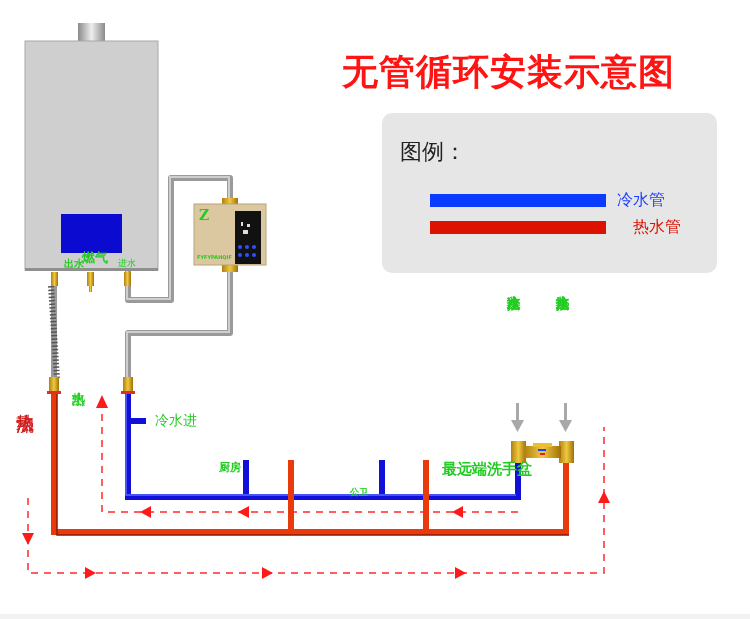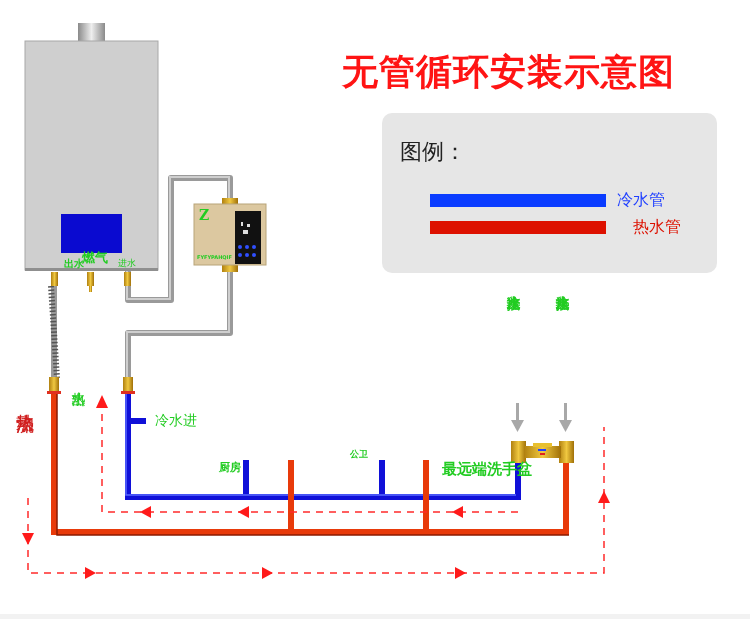--- a/index.html
+++ b/index.html
@@ -161,18 +161,18 @@
   <div class="legend-row" style="top:104px;gap:16px;">
     <div class="legend-swatch" style="background:#dd1100;"></div>
     <div class="legend-label" style="color:#dd1100;">热水管</div>
   </div>
 </div>
 
 <div class="vtext green" style="left:72px;top:381px;font-size:14px;">热水出</div>
 <div class="lbl green" style="left:155px;top:412px;font-size:14px;">冷水进</div>
 <div class="vtext" style="left:16px;top:400px;font-size:18px;color:#d02020;">热水流动</div>
 <div class="lbl green" style="left:219px;top:460px;font-size:11px;font-weight:bold;">厨房</div>
-<div class="lbl green" style="left:350px;top:448px;font-size:9px;font-weight:bold;">公卫</div>
+<div class="lbl green" style="left:350px;top:486px;font-size:9px;font-weight:bold;">公卫</div>
 <div class="lbl green" style="left:442px;top:460px;font-size:15px;font-weight:bold;">最远端洗手盆</div>
 <div class="vtext green" style="left:507px;top:285px;font-size:14px;">连接水龙头冷水</div>
 <div class="vtext green" style="left:556px;top:285px;font-size:14px;">连接水龙头热水</div>
 
 <div class="bottom-strip"></div>
 
 </body></html>

